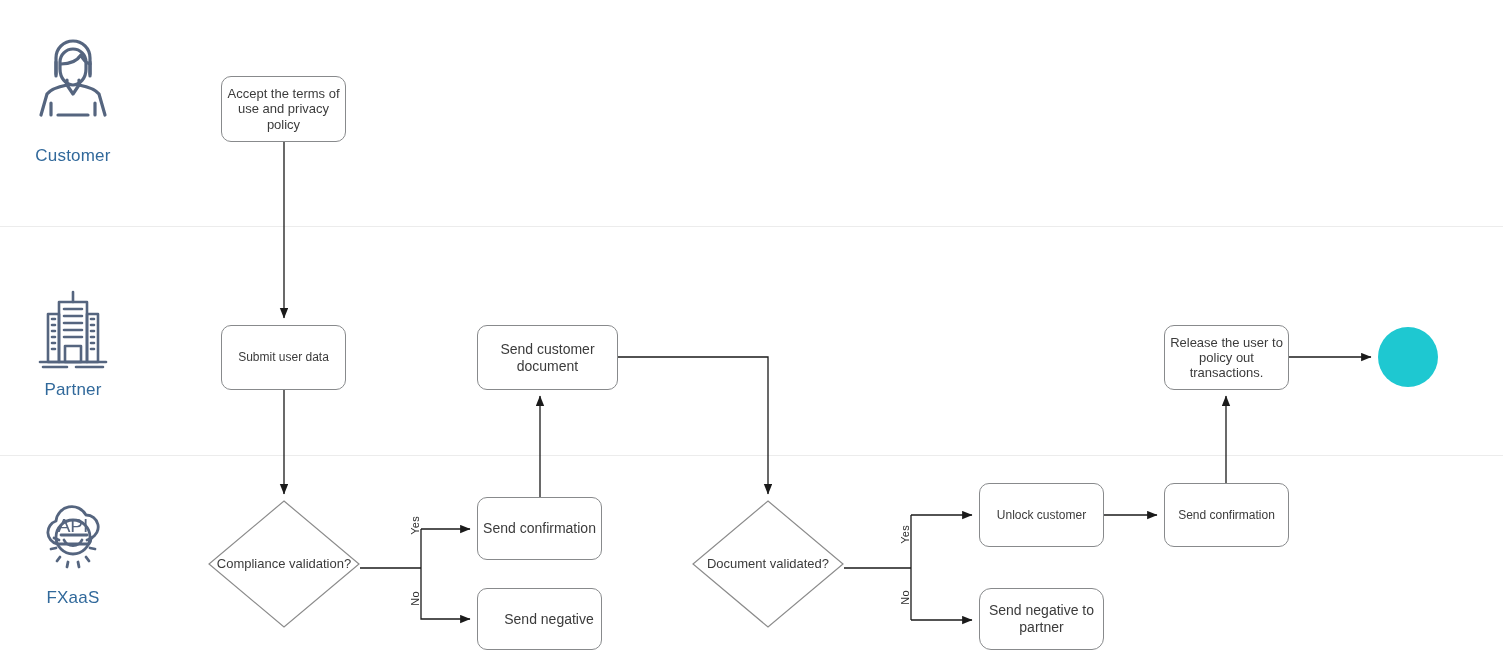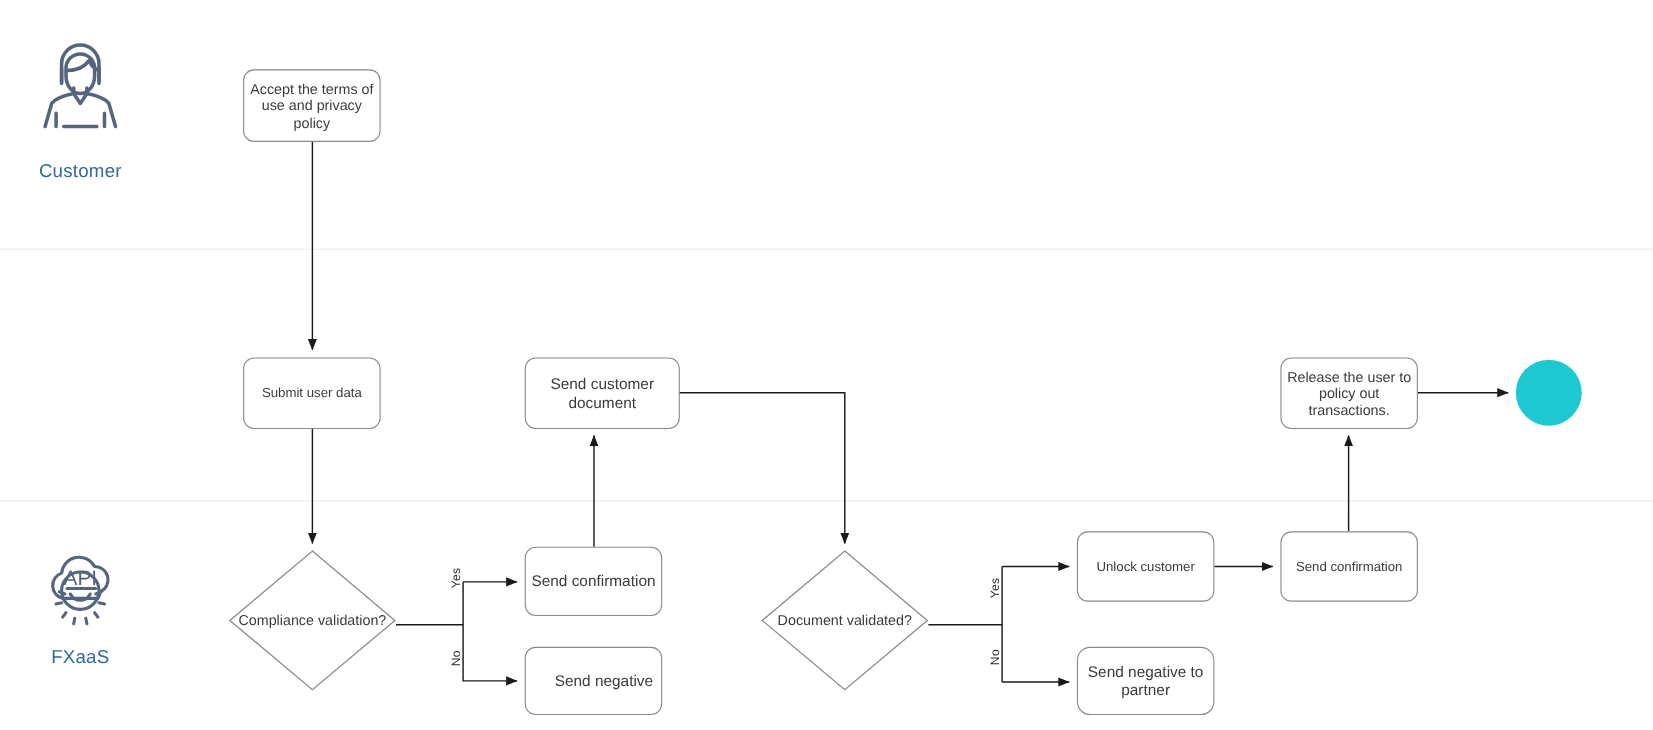--- a/index.html
+++ b/index.html
@@ -43,20 +43,37 @@
         <path d="M33 52 c-10 2 -17 5 -20 9 l-6 21"></path>
         <path d="M45 52 c10 2 17 5 20 9 l6 21"></path>
         <path d="M33 52 l6 9 l6 -9"></path>
         <path d="M17 70 v12 M61 70 v12"></path>
         <path d="M24 82 h30"></path>
       </g>
     </svg>
     <div class="lane-label" style="color: rgb(49, 105, 155);">Customer</div>
   </div>
 
+  <div class="lane-head" style="left:3px;top:288px;">
+    <svg class="lane-icon" viewBox="0 0 78 86">
+      <g fill="none" stroke="#55657f" stroke-width="2.6" stroke-linecap="round" stroke-linejoin="round">
+        <path d="M39 4 v10"></path>
+        <rect x="25" y="14" width="28" height="60"></rect>
+        <path d="M14 26 h11 v48 H14 z"></path>
+        <path d="M53 26 h11 v48 H53 z"></path>
+        <path d="M30 21 h18 M30 28 h18 M30 35 h18 M30 42 h18 M30 49 h18"></path>
+        <path d="M31 58 h16 v16 H31 z"></path>
+        <path d="M18 31 h3 M18 37 h3 M18 43 h3 M18 49 h3 M18 55 h3 M18 61 h3"></path>
+        <path d="M57 31 h3 M57 37 h3 M57 43 h3 M57 49 h3 M57 55 h3 M57 61 h3"></path>
+        <path d="M6 74 h66"></path>
+        <path d="M9 79 h24 M42 79 h27"></path>
+      </g>
+    </svg>
+    <div class="lane-label" style="color: rgb(49, 105, 155);">Partner</div>
+  </div>
 
   <div class="lane-head" style="left:3px;top:496px;">
     <svg class="lane-icon" viewBox="0 0 78 86">
       <g fill="none" stroke="#55657f" stroke-width="2.8" stroke-linecap="round" stroke-linejoin="round">
         <path d="M23 48 a12 12 0 0 1 -1 -23 a16 16 0 0 1 30 -6 a12 12 0 0 1 5 23 a10 10 0 0 1 -2 6 z"></path>
         <path d="M27 39 h26"></path>
         <text x="39" y="36" font-family="Liberation Sans, sans-serif" font-size="19" fill="#55657f" stroke="none" text-anchor="middle">API</text>
         <path d="M39 41 m-17 0 a17 17 0 1 0 34 0 a17 17 0 1 0 -34 0"></path>
         <path d="M25 44 l-5 -2 M53 44 l5 -2 M22 52 l-5 1 M56 52 l5 1 M26 61 l-3 4 M52 61 l3 4 M34 66 l-1 5 M44 66 l1 5"></path>
         <path d="M30 44 a10 10 0 0 0 18 0"></path>
@@ -99,21 +116,21 @@
     <path class="edge" d="M1226,483 L1226,396" marker-end="url(#arw)"></path>
 
     <path class="edge" d="M1289,357 L1371,357" marker-end="url(#arw)"></path>
   </svg>
 
   <div class="branch-label" style="left:409px;top:516px;">Yes</div>
   <div class="branch-label" style="left:409px;top:591px;">No</div>
   <div class="branch-label" style="left:899px;top:525px;">Yes</div>
   <div class="branch-label" style="left:899px;top:590px;">No</div>
 
-  <div class="node n-sm" style="left:221px;top:63px;width:125px;height:66px;text-align:center;">
+  <div class="node n-sm" style="left:221px;top:76px;width:125px;height:66px;text-align:center;">
     <span>Accept the terms of use and privacy policy</span>
   </div>
 
   <div class="node n-md" style="left:221px;top:325px;width:125px;height:65px;">
     <span>Submit user data</span>
   </div>
 
   <div class="diamond" style="left:208px;top:500px;width:152px;height:128px;">
     <svg width="152" height="128" viewBox="0 0 152 128">
       <polygon points="76,1 151,64 76,127 1,64" fill="#ffffff" stroke="#8c8c8c" stroke-width="1.2"></polygon>

